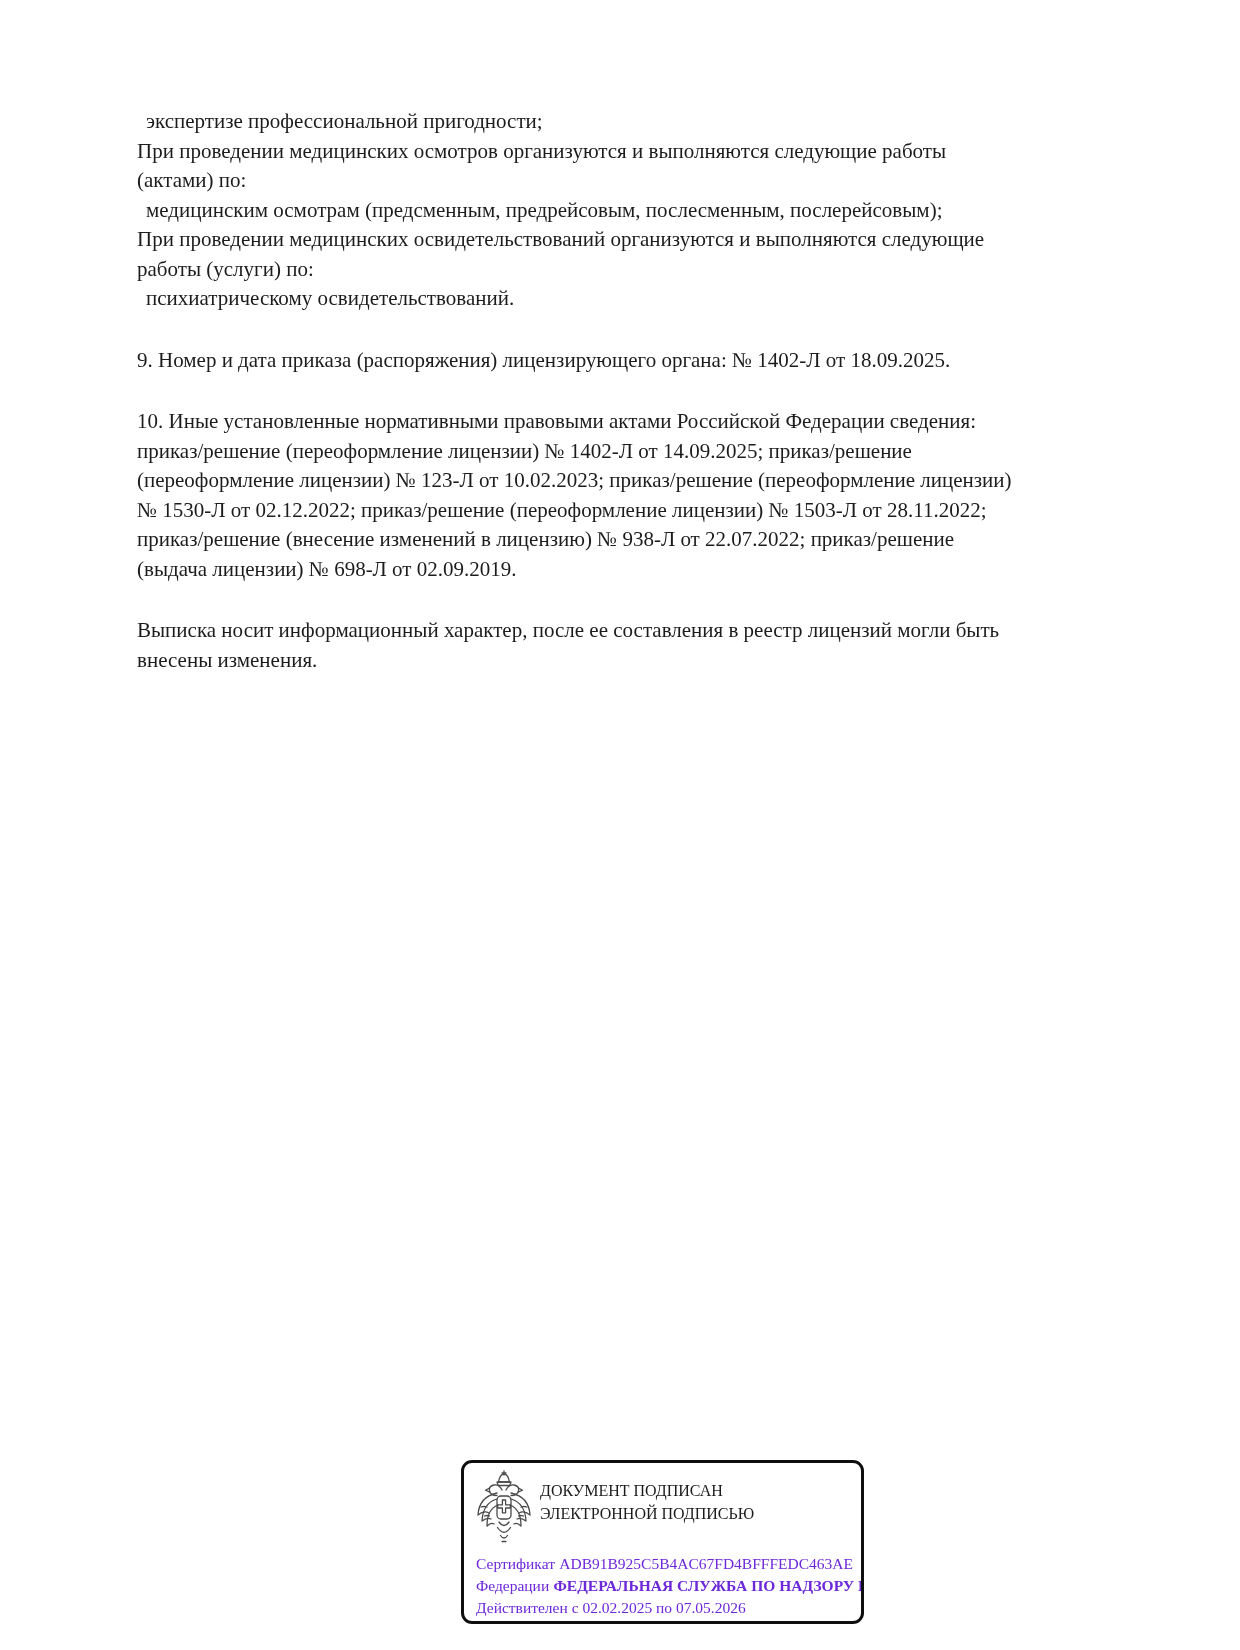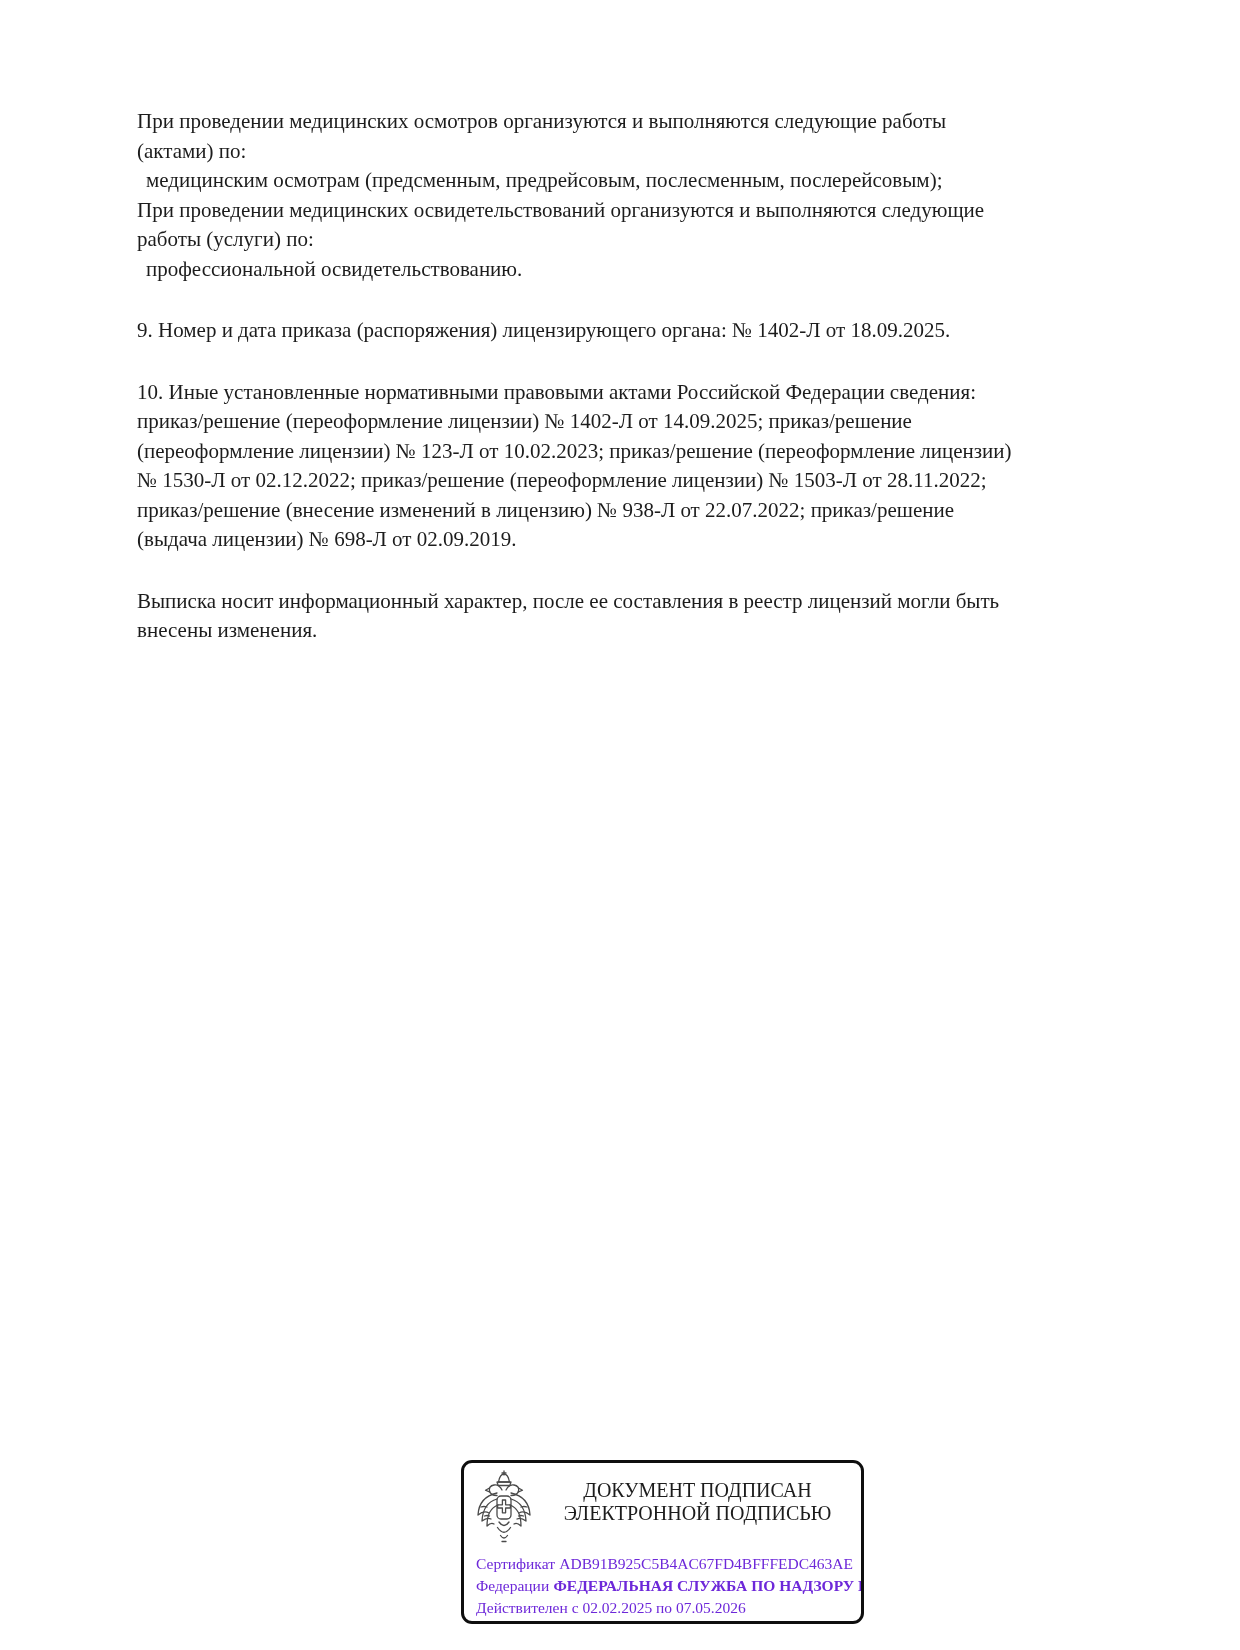--- a/index.html
+++ b/index.html
@@ -39,22 +39,21 @@
     overflow: hidden;
   }
   .emblem {
     position: absolute;
     left: 11px; top: 6px;
     width: 58px; height: 78px;
   }
   .stamp-title {
     position: absolute;
     left: 76px; right: 6px; top: 16px;
-    text-align: center;
-    font-size: 20px;
+    font-size: 16px;
     line-height: 23px;
     color: #1c1c1c;
     font-family: Liberation Serif, serif;
   }
   .stamp-info {
     position: absolute;
     left: 12px; right: 0; top: 90px;
     font-size: 15.5px;
     line-height: 22px;
     color: #6d28d9;
@@ -64,26 +63,27 @@
   .owner-value { font-weight: bold; }
 </style>
 </head>
 <body>
 
 <div class="page">
 
   <div class="text-col">
 
     <div class="para">
+      <div class="line indent">экспертизе профессиональной пригодности;</div>
       <div class="line">При проведении медицинских осмотров организуются и выполняются следующие работы</div>
       <div class="line">(актами) по:</div>
       <div class="line indent">медицинским осмотрам (предсменным, предрейсовым, послесменным, послерейсовым);</div>
       <div class="line">При проведении медицинских освидетельствований организуются и выполняются следующие</div>
       <div class="line">работы (услуги) по:</div>
-      <div class="line indent">профессиональной освидетельствованию.</div>
+      <div class="line indent">психиатрическому освидетельствований.</div>
     </div>
 
     <div class="para">
       <div class="line">9. Номер и дата приказа (распоряжения) лицензирующего органа: № 1402-Л от 18.09.2025.</div>
     </div>
 
     <div class="para">
       <div class="line">10. Иные установленные нормативными правовыми актами Российской Федерации сведения:</div>
       <div class="line">приказ/решение (переоформление лицензии) № 1402-Л от 14.09.2025; приказ/решение</div>
       <div class="line">(переоформление лицензии) № 123-Л от 10.02.2023; приказ/решение (переоформление лицензии)</div>

